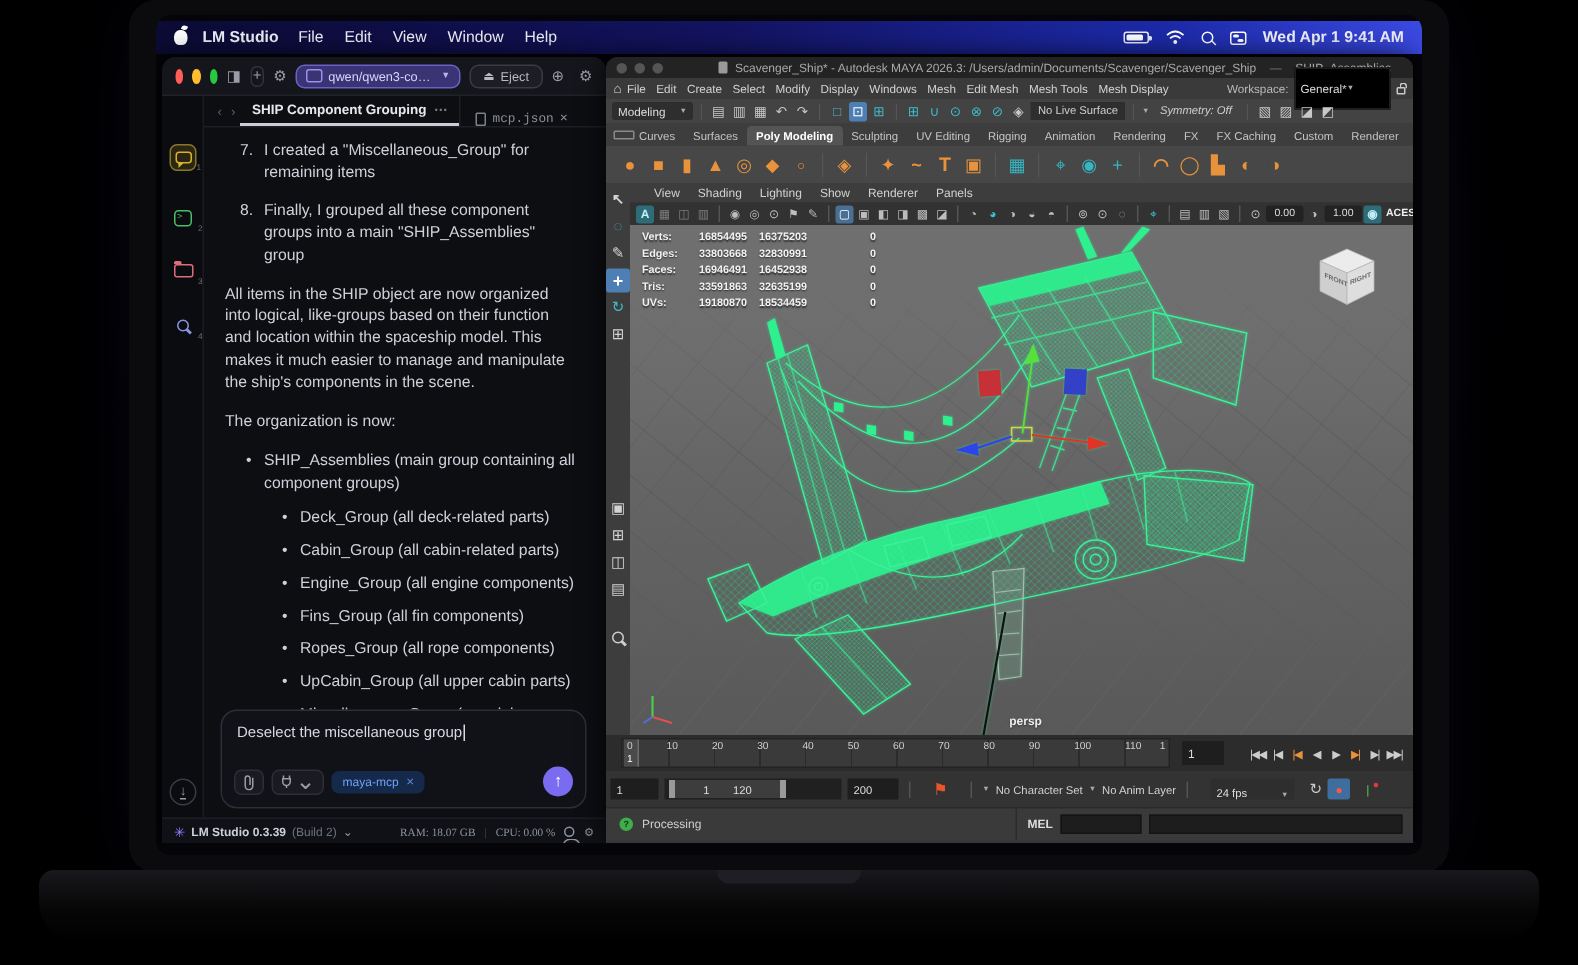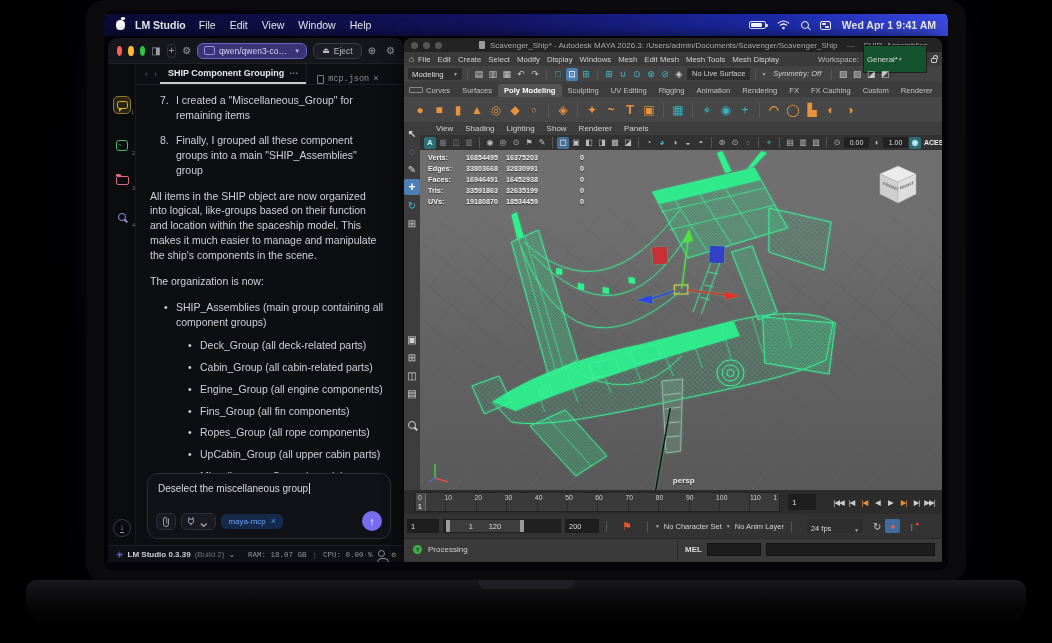--- a/index.html
+++ b/index.html
@@ -122,22 +122,22 @@
     border-radius:5px; font-size:8px; padding:2.5px 7px; }
   .chip .x-ic::before { color:#5b87cf; }
   .send { margin-left:auto; width:20px; height:20px; border-radius:50%; background:#7a6cf0;
     color:#fff; font-size:11px; display:flex; align-items:center; justify-content:center; }
   .lm-status { position:absolute; left:0; right:0; bottom:0; height:18px; background:#101116;
     border-top:1px solid #1d1e24; display:flex; align-items:center; font-size:8px;
     color:#8f939d; padding:0 8px; gap:4px; }
   .lm-logo { color:#8a7bff; font-size:9px; }
   .lm-ver { color:#cdd0d8; font-weight:700; }
   .lm-build { color:#6e727c; }
-  .lm-status .right { margin-left:auto; display:flex; align-items:center; gap:6px;
-    font-family:Liberation Mono, monospace; font-size:7.5px; }
+  .lm-status .right { margin-left:auto; display:flex; align-items:flex-end; gap:6px;
+    font-family:Liberation Serif, serif; font-size:7.5px; }
   .pipe { color:#4a4d56; }
   .person-ic { width:7px; height:7px; border-radius:50%; border:1.2px solid #8f939d; position:relative; top:-1px; }
   .person-ic::after { content:""; position:absolute; left:-2.6px; top:6.5px; width:10px; height:5px;
     border:1.2px solid #8f939d; border-bottom:none; border-radius:5px 5px 0 0; }
 
   
   .maya { position:absolute; left:300px; top:28px; width:538px; height:524px;
     background:#373737; border-radius:8px 8px 0 0; overflow:hidden; color:#cfcfcf;
     box-shadow:0 0 18px rgba(0,0,0,.8); font-size:9px; }
   .m-title { height:14px; background:#232323; display:flex; align-items:center;
@@ -145,21 +145,21 @@
   .m-dot { width:7px; height:7px; border-radius:50%; background:#555; }
   .m-doc { width:6px; height:8px; background:#9a9a9a; border-radius:1px; margin-left:32px; }
   .m-title-sep { color:#787878; margin:0 4px; }
   .m-menu { height:14px; background:#3a3a3a; display:flex; align-items:center; padding:0 5px;
     font-size:7.8px; color:#d2d2d2; white-space:nowrap; }
   .home-ic::before { content:"⌂"; color:#d8d8d8; font-size:9px; }
   .m-menus { display:flex; }
   .m-menus span { margin:0 3.5px; }
   .ws-wrap { margin-left:auto; display:flex; align-items:center; gap:4px; flex:none; }
   .ws-label { color:#b8b8b8; }
-  .ws-box { width:64px; height:28px; background:#14532d; border:1px solid #1e1e1e;
+  .ws-box { width:64px; height:28px; background:#000000; border:1px solid #1e1e1e;
     display:flex; align-items:center; padding:0 3px; color:#ddd; }
   .dd-ar { font-size:5px; color:#aaa; }
   .lock-ic { width:6px; height:5px; border:1.2px solid #c9c9c9; border-radius:1px; position:relative; margin-top:3px; }
   .lock-ic::before { content:""; position:absolute; left:0.5px; top:-4px; width:3px; height:3px;
     border:1.2px solid #c9c9c9; border-bottom:none; border-radius:3px 3px 0 0; }
 
   .m-toolbar { height:16px; background:#434343; display:flex; align-items:center; padding:0 4px; gap:2px; }
   .dd-menuset { width:54px; height:12px; background:#2e2e2e; border-radius:2px; font-size:7.8px;
     display:flex; align-items:center; justify-content:space-between; padding:0 4px; color:#ddd; flex:none; }
   .vsep { width:1px; height:11px; background:#2c2c2c; border-right:1px solid #555; margin:0 3px; flex:none; }

